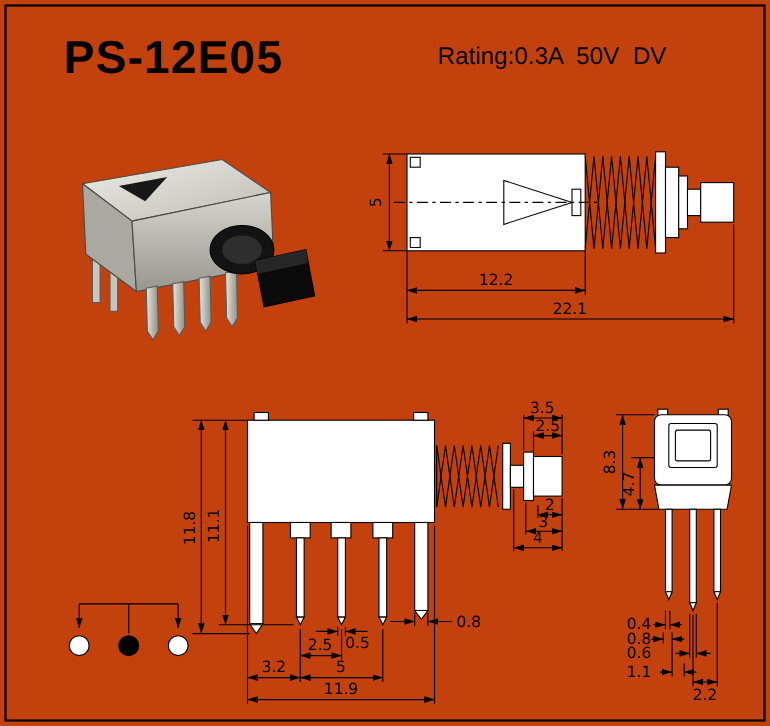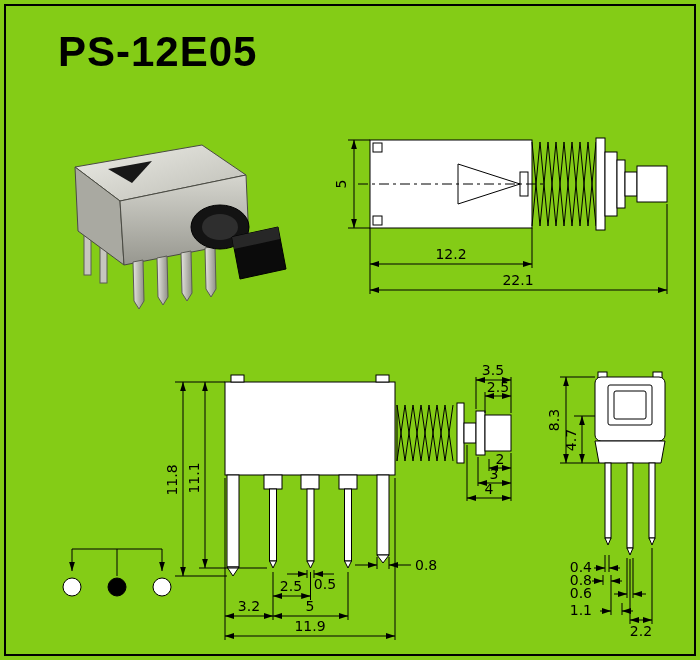--- a/index.html
+++ b/index.html
@@ -1,33 +1,34 @@
 <!DOCTYPE html>
 <html><head>
 <meta charset="utf-8">
 <style>
   html,body{margin:0;padding:0;background:#fff;}
-  .page{position:relative;width:700px;height:660px;background:#84cc16;font-family:"Liberation Sans",sans-serif;overflow:hidden;text-align:center;}
+  .page{position:relative;width:700px;height:660px;background:#c2410c;font-family:"Liberation Sans",sans-serif;overflow:hidden;text-align:center;}
   .frame{position:absolute;left:4px;top:4px;right:4px;bottom:4px;border:2px solid #000;}
   .abs{position:absolute;}
   .title{left:58px;top:28px;font-size:42px;font-weight:bold;letter-spacing:1px;color:#000;}
   .rating{left:398px;top:38px;font-size:22px;color:#000;white-space:pre;}
   svg.abs{display:block;position:absolute;}
   .ln{stroke:#000;stroke-width:1;fill:none;}
   .shape{stroke:#000;stroke-width:1;fill:#fff;}
   .dim{stroke:#000;stroke-width:1;fill:none;}
   text.d{font-family:"DejaVu Sans",sans-serif;font-size:14px;fill:#000;stroke:none;}
 </style>
 </head>
 <body>
 
 <div class="page">
   <div class="frame"></div>
 
   <div class="abs title">PS-12E05</div>
+  <div class="abs rating">Rating:0.3A  50V  DV</div>
 
   <svg class="abs" style="left:50px;top:115px" width="270" height="210" viewBox="0 0 270 210">
     <defs>
       <marker id="ah" markerWidth="10" markerHeight="7" refX="9.3" refY="3" orient="auto-start-reverse" markerUnits="userSpaceOnUse">
         <path d="M0,0 L9.5,3 L0,6 Z" fill="#000"></path>
       </marker>
       <linearGradient id="gTop" x1="0" y1="0" x2="1" y2="1">
         <stop offset="0" stop-color="#ecece6"></stop>
           <stop offset="1" stop-color="#bdbdb5"></stop>
       </linearGradient>

